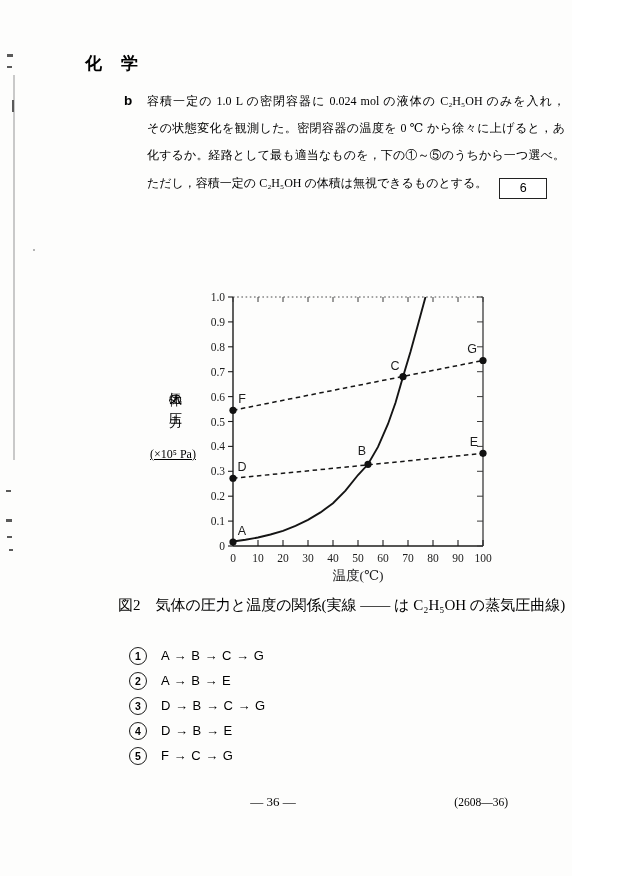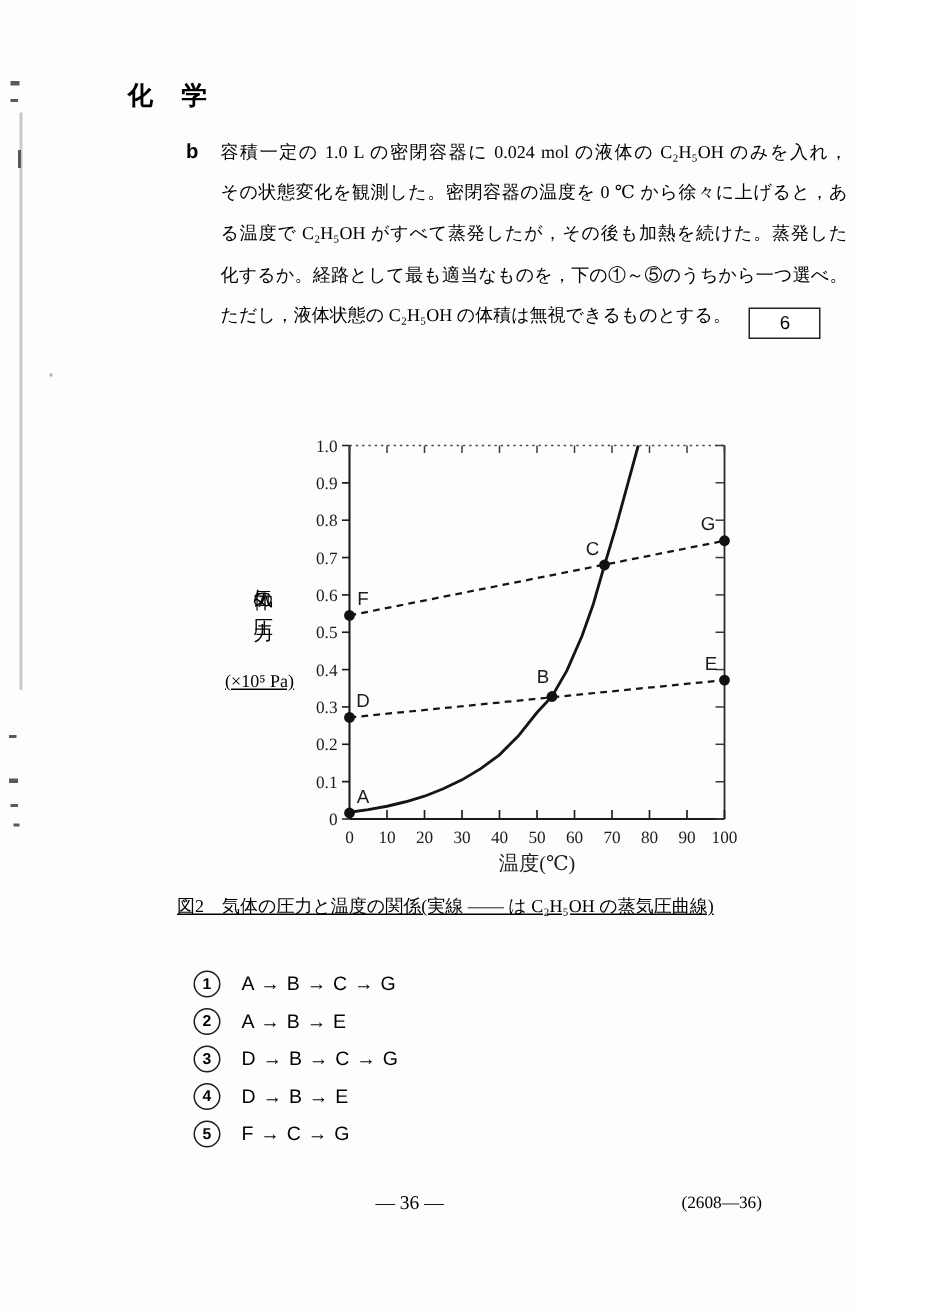--- a/index.html
+++ b/index.html
@@ -41,21 +41,21 @@
     position:absolute; left:16px; top:95px;
     writing-mode:vertical-rl; text-orientation:upright;
     font-size:13px; letter-spacing:2px;
   }
   .yunit{position:absolute; left:0px; top:160px; font-size:12px; white-space:nowrap;text-decoration:underline;}
   svg text{font-family:"Liberation Sans","DejaVu Sans",sans-serif; fill:#1c1c1c;}
   svg text.tick{font-size:11.5px; font-family:"Liberation Serif","DejaVu Serif",serif;}
   svg text.pt{font-size:12.5px;}
   svg text.axis{font-size:13.5px; font-family:"Liberation Serif","DejaVu Serif",serif;}
 
-  .caption{position:absolute; left:118px; top:596px; font-size:12px;text-decoration:underline;}
+  .caption{position:absolute; left:118px; top:596px; font-size:15px;}
 
   .choices{position:absolute; left:129px; top:643px;}
   .choice{height:25px; display:flex; align-items:center; gap:14px;}
   .cnum{
     display:inline-flex; width:16px; height:16px; border:1.4px solid #1d1d1d;
     border-radius:50%; align-items:center; justify-content:center; flex:0 0 auto;
     font-family:"Liberation Sans","DejaVu Sans",sans-serif; font-size:10.5px; font-weight:bold;
   }
   .cpath{
     font-family:"Liberation Sans","DejaVu Sans",sans-serif;
@@ -80,23 +80,22 @@
   <div class="scanmark" style="left:7px;top:536px;width:5px;height:2px;"></div>
   <div class="scanmark" style="left:9px;top:549px;width:4px;height:2px;"></div>
 
   <h1 class="subject">化　学</h1>
 
   <div class="qlabel">b</div>
 
   <div class="qtext">
     <div class="qline just">容積一定の 1.0 L の密閉容器に 0.024 mol の液体の C₂H₅OH のみを入れ，</div>
     <div class="qline just">その状態変化を観測した。密閉容器の温度を 0 ℃ から徐々に上げると，あ</div>
-    <div class="qline just">る温度で C₂H₅OH がすべて蒸発したが，その後も加熱を続けた。蒸発した</div>
     <div class="qline just">化するか。経路として最も適当なものを，下の①～⑤のうちから一つ選べ。</div>
-    <div class="qline"><span>ただし，液体状態の C₂H₅OH の体積は無視できるものとする。</span><span class="ansbox">
+    <div class="qline"><span>ただし，容積一定の C₂H₅OH の体積は無視できるものとする。</span><span class="ansbox">
           <span>6</span>
         </span></div>
   </div>
 
   <div class="figure">
     <div class="ylab">気体の圧力</div>
     <div class="yunit">(×10⁵ Pa)</div>
     <svg width="372" height="300" viewBox="0 0 372 300">
         <line x1="83" y1="10" x2="83" y2="259" stroke="#1c1c1c" stroke-width="1.4"></line>
         <line x1="83" y1="259" x2="333" y2="259" stroke="#1c1c1c" stroke-width="1.4"></line>

